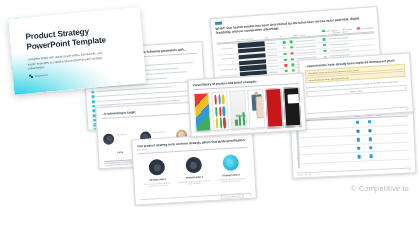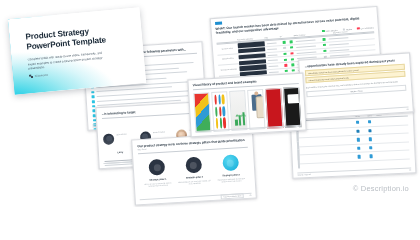--- a/index.html
+++ b/index.html
@@ -789,15 +789,15 @@
       <div class="tl-cell tl-e"></div>
       <div class="tl-cell tl-f"></div>
     </div>
     <div class="s-footline"></div>
     <div class="s-foot">
       <span class="s-foot-l"></span>
       <span class="s-foot-r">29</span>
     </div>
   </div>
 
-  <div class="watermark">© Description.io</div>
+  <div class="watermark">© Competitive.io</div>
 
 </div>
 
 </body></html>

